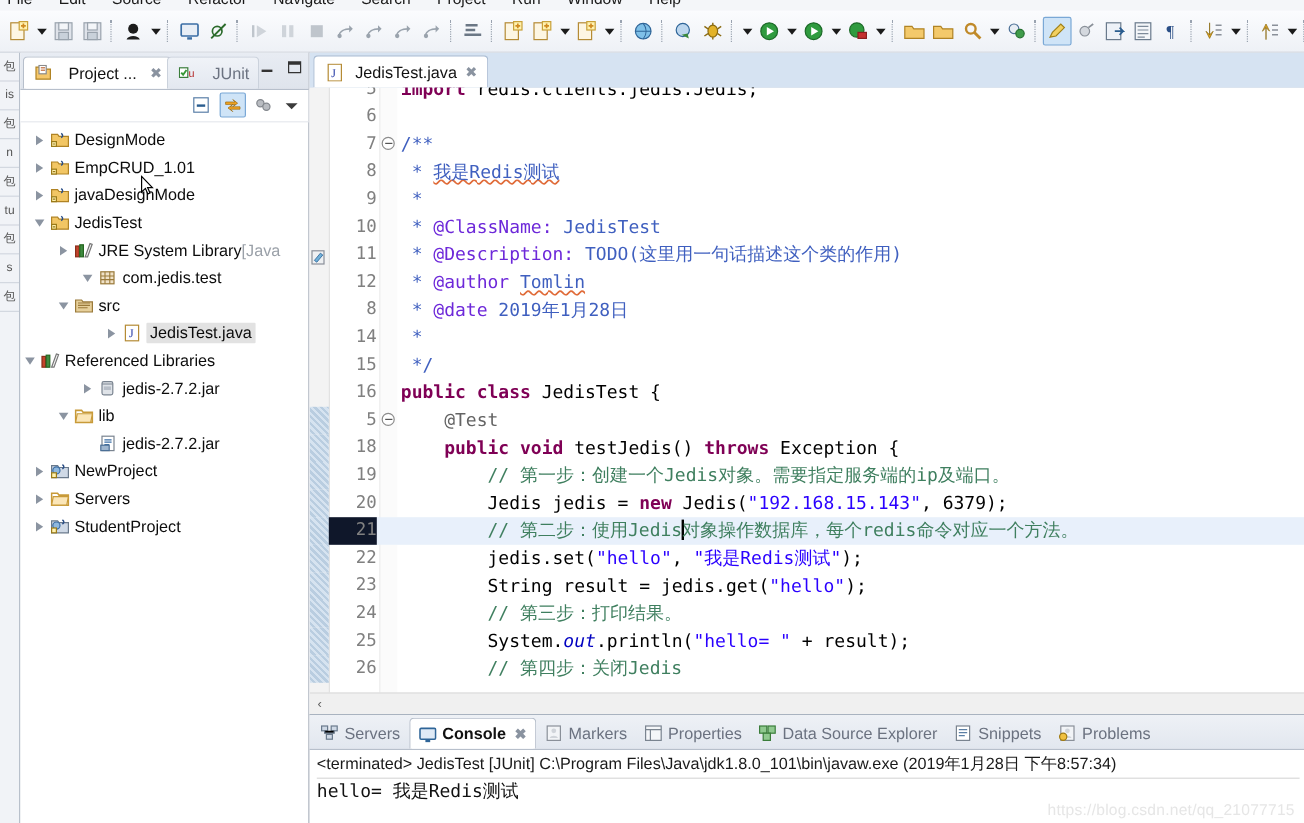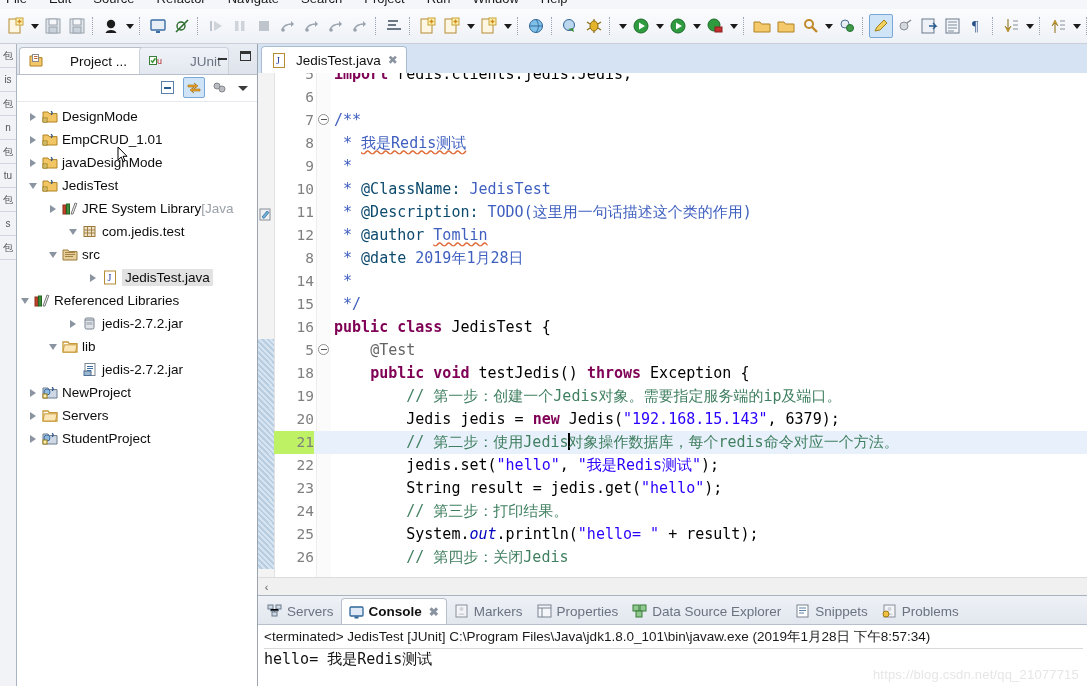--- a/index.html
+++ b/index.html
@@ -92,21 +92,21 @@
     border-right: 1px solid #9aa3b0;
     box-sizing: border-box;
   }
   .exp-tabrow {
     position: relative; height: 30px;
     background: linear-gradient(#e8ecf3, #dfe4ec);
     border-bottom: 1px solid #b7bfcb;
   }
   .exp-tab {
     position: absolute; top: 3px; height: 27px;
-    display: flex; align-items: center; gap: 22px;
+    display: flex; align-items: center; gap: 9px;
     padding: 0 7px;
     box-sizing: border-box;
     font-size: 13.5px;
     white-space: nowrap;
   }
   .exp-tab.active {
     left: 2px;
     background: #ffffff;
     border: 1px solid #b7bfcb;
     border-bottom: none;
@@ -217,21 +217,21 @@
     background: #fbfbfb; border-left: 1px solid #ededed;
   }
   .code-lines {
     position: absolute; top: -10px; left: 0; right: 0;
     font-family: "DejaVu Sans Mono", "Liberation Mono", monospace;
     font-size: 15px;
     line-height: 23px;
   }
   .cl { position: relative; height: 23px; white-space: pre; }
   .cl.hl { background: #e8f0fb; }
-  .cl.hl .ln { background: #bef264; }
+  .cl.hl .ln { background: #0f172a; }
   .ln {
     position: absolute; left: 16px; width: 40px;
     text-align: right;
     color: #808080; font-size: 14.5px;
     font-family: "DejaVu Sans Mono", "Liberation Mono", monospace;
   }
   .ctext { position: absolute; left: 76px; }
   .fold {
     position: absolute; left: 60px; top: 5px;
     width: 11px; height: 11px;
@@ -246,21 +246,21 @@
     position: absolute; left: 0; width: 16px; height: 23px;
     background: repeating-linear-gradient(45deg,#d6e3f0 0 2px,#b9cde0 2px 4px);
   }
   .annicon { position: absolute; left: 1px; top: 4px; }
 
   
   .k  { color: #7f0055; font-weight: bold; }
   .s  { color: #2a00ff; }                          
   .cm { color: #3f7f5f; }                          
   .jd { color: #3f5fbf; }                          
-  .jdk{ color: #0c4a6e; }                          
+  .jdk{ color: #6d28d9; }                          
   .an { color: #646464; }                          
   .fld{ color: #0000c0; font-style: italic; }      
   .pl { color: #000000; }
   .sq { text-decoration: underline wavy #e06c3a; text-decoration-skip-ink: none; }
   .caret {
     display:inline-block; width:0; border-left:2px solid #000; height:17px;
     vertical-align:-3px; margin:0 -1px;
   }
   .hscroll {
     position: absolute; left: 0; bottom: 0; width: 829px; height: 17px;

